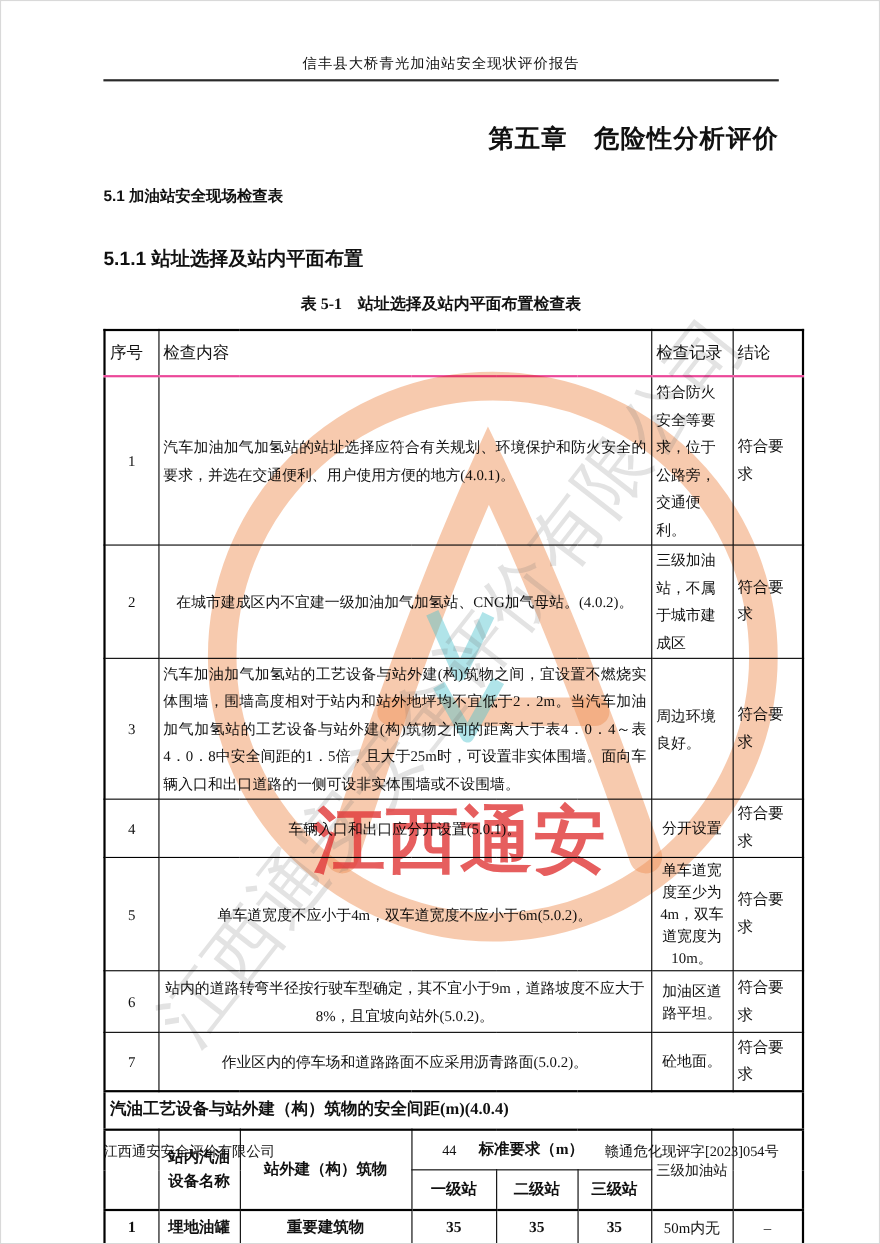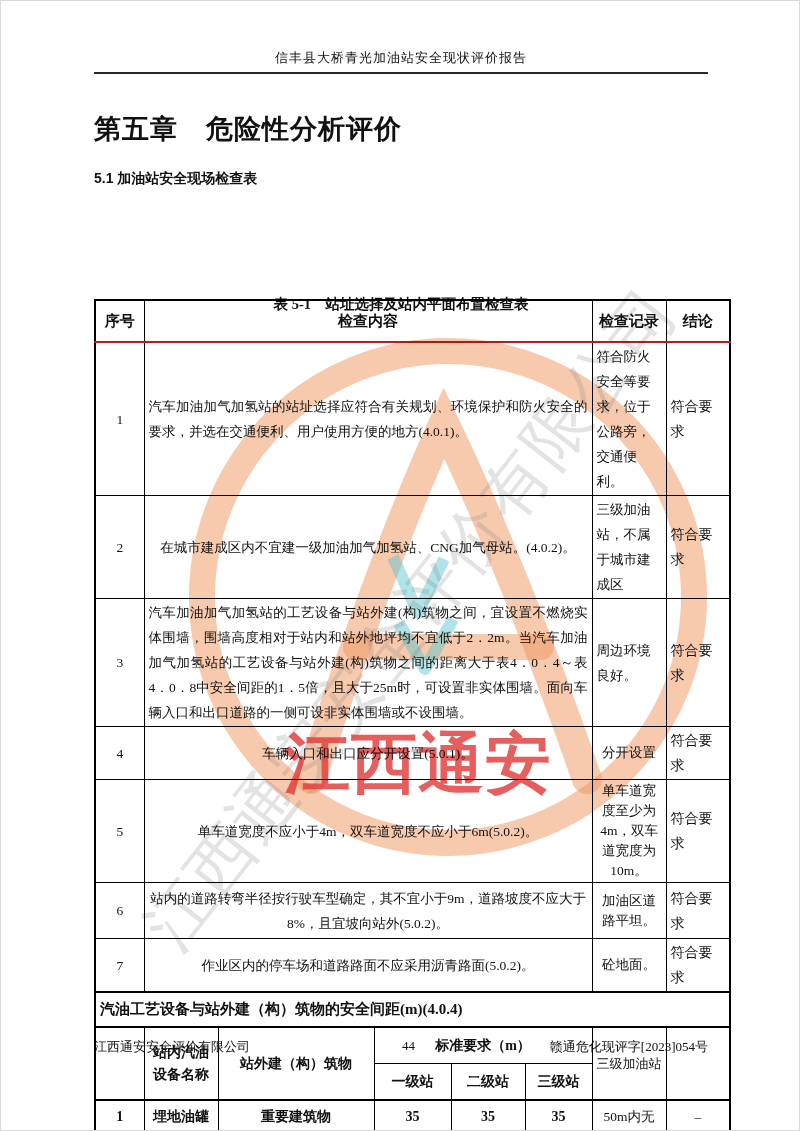--- a/index.html
+++ b/index.html
@@ -21,52 +21,52 @@
   }
   .doc-footer{
     position:absolute;left:93px;top:1037px;width:614px;
     display:flex;justify-content:space-between;align-items:baseline;
     font-size:13px;
   }
   .doc-footer .pageno{position:absolute;left:0;right:0;text-align:center;margin-left:15px;}
   
   .chapter-title{
     position:absolute;left:93px;top:110px;width:614px;
-    text-align:left;font-family:"Liberation Sans",sans-serif;
-    font-weight:bold;font-size:27px;letter-spacing:1px;
+    text-align:right;font-family:"Liberation Sans",sans-serif;
+    font-weight:bold;font-size:23px;letter-spacing:1px;
   }
   .h-51{
     position:absolute;left:93px;top:169px;
     font-family:"Liberation Sans",sans-serif;font-weight:bold;font-size:14px;
   }
   .h-511{
     position:absolute;left:93px;top:222px;
     font-family:"Liberation Sans",sans-serif;font-weight:bold;font-size:17.5px;
   }
   .tbl-caption{
     position:absolute;left:93px;top:266px;width:614px;
-    text-align:center;font-weight:bold;font-size:14.5px;margin-top:28px;
+    text-align:center;font-weight:bold;font-size:14.5px;
   }
   
   table.checklist{
     position:absolute;left:93px;top:298px;
     border-collapse:collapse;table-layout:fixed;width:637px;
     font-size:13.5px;
   }
   table.checklist td{
     border:1px solid #000;
     padding:1px 4px;
     vertical-align:middle;
     line-height:25px;
     overflow:hidden;
   }
   table.checklist{border:2px solid #000;}
   tr.h-row td{
-    font-weight:bold;font-size:15px;text-align:center;height:38px;
-    border-bottom:2px solid #b91c1c;
+    font-weight:normal;font-size:15px;text-align:left;height:38px;
+    border-bottom:2px solid #ec4899;
   }
   td.c-no{text-align:center;}
   td.c-content{text-align:center;}
   td.c-content.al-j{text-align:justify;text-justify:inter-character;}
   td.c-record{text-align:left;font-size:13.5px;}
   td.c-record.al-c{text-align:center;}
   td.c-record.lh-tight{line-height:20px;margin-top:16px;}
   td.c-conclusion{font-size:14px;}
   tr.r1 td{height:125px;}
   tr.r2 td{height:74px;}
@@ -107,20 +107,21 @@
 <body>
 
 <div class="page">
 
   <div class="doc-header">
     <span>信丰县大桥青光加油站安全现状评价报告</span>
   </div>
 
   <div class="chapter-title">第五章　危险性分析评价</div>
   <div class="h-51">5.1 加油站安全现场检查表</div>
+  <div class="h-511">5.1.1 站址选择及站内平面布置</div>
   <div class="tbl-caption">表 5-1　站址选择及站内平面布置检查表</div>
 
   <table class="checklist">
     <colgroup>
       <col style="width:49px">
         <col style="width:74px">
         <col style="width:156px">
       <col style="width:77px">
         <col style="width:74px">
         <col style="width:67px">

